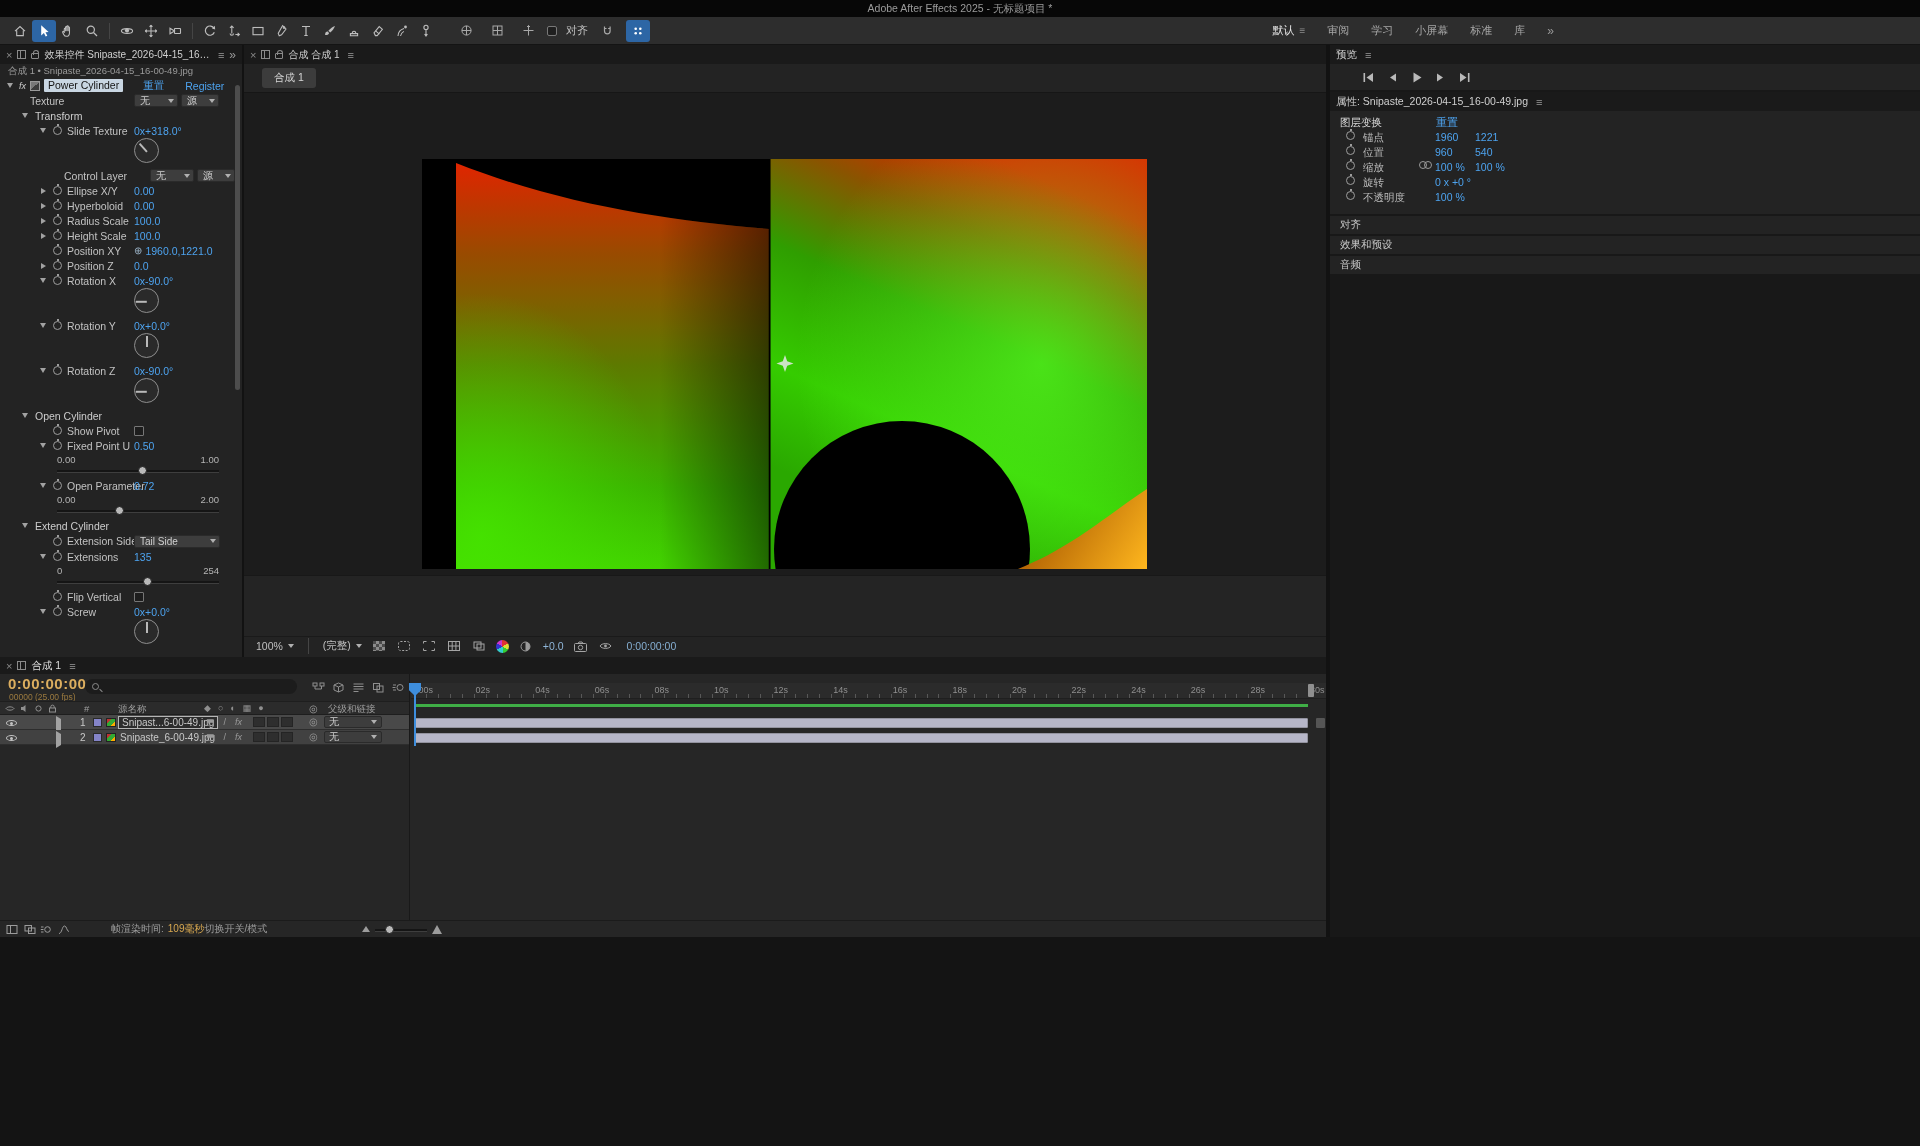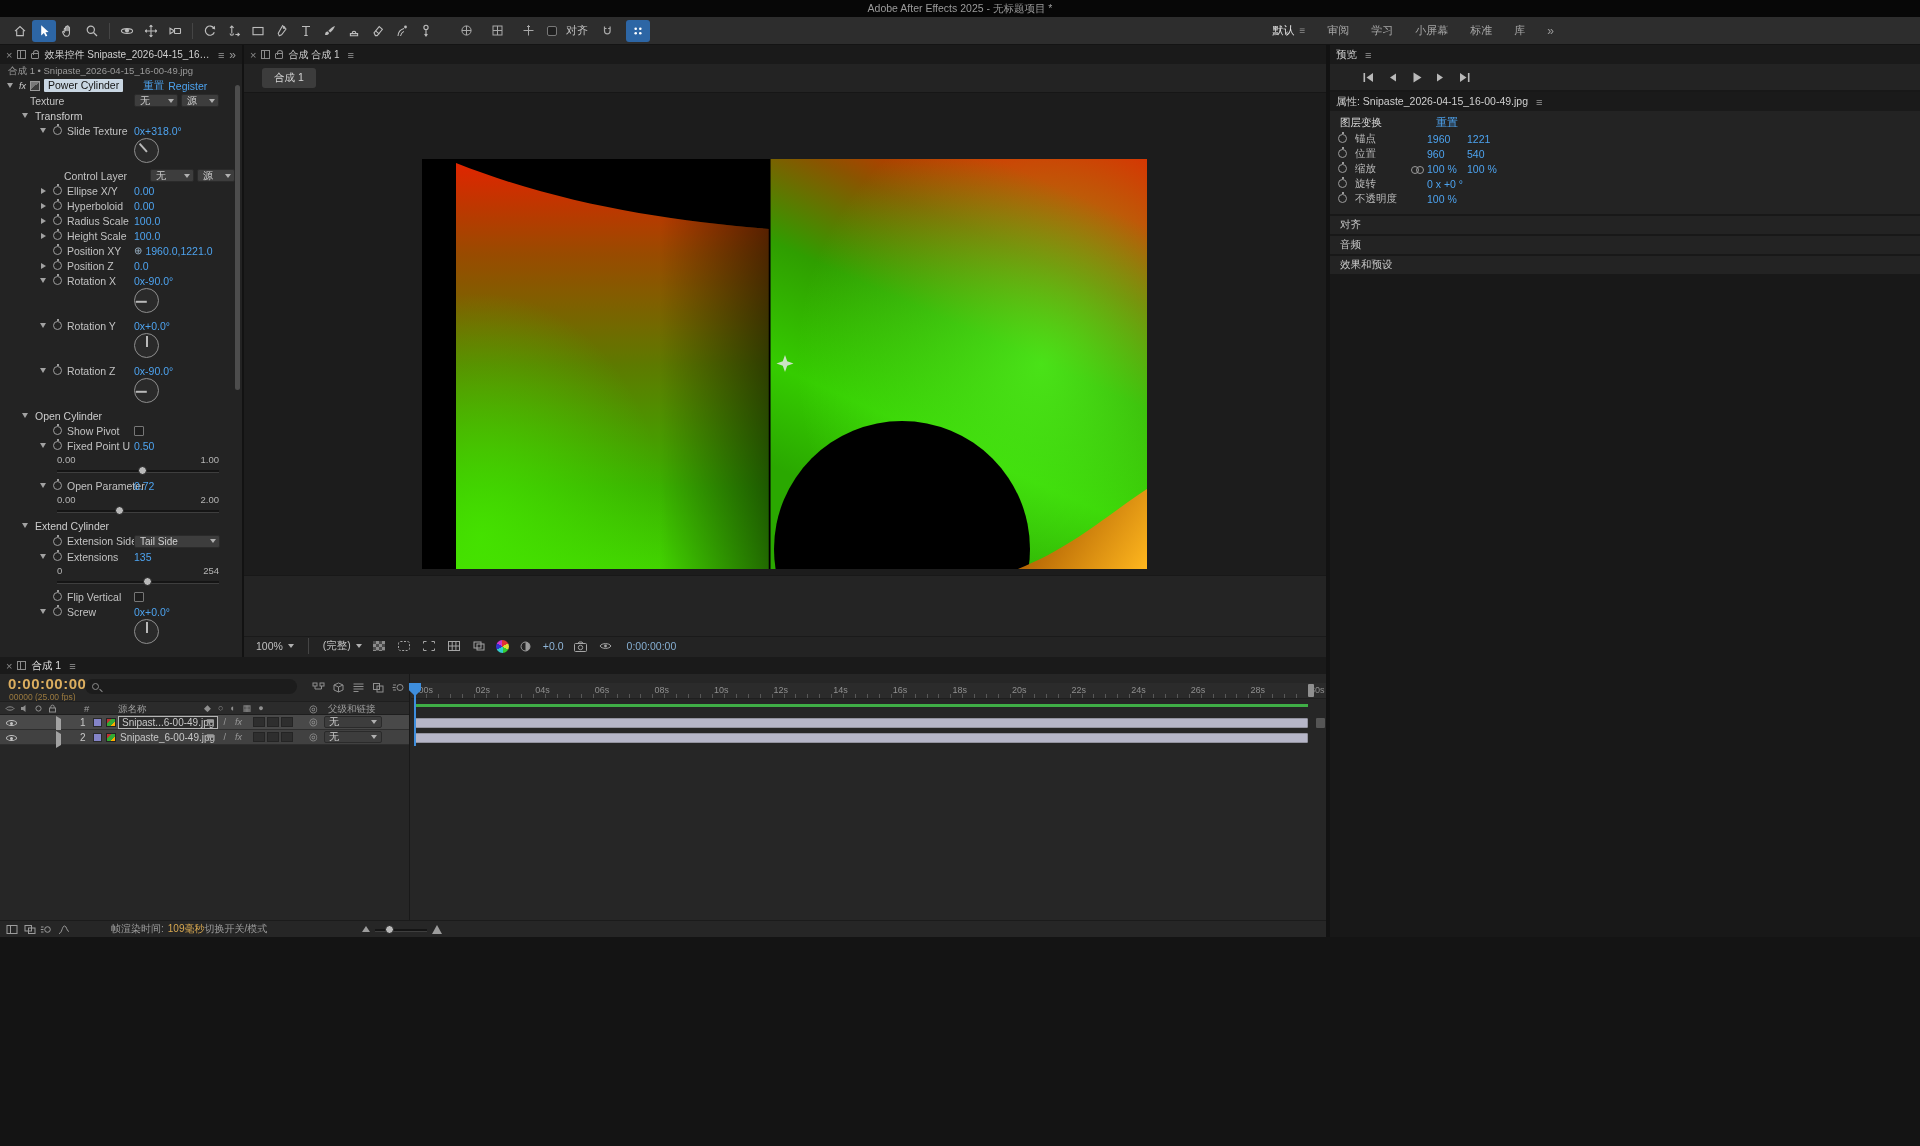--- a/index.html
+++ b/index.html
@@ -44,21 +44,21 @@
 .tw{width:0;height:0}
 .tw.d{border-left:3.5px solid transparent;border-right:3.5px solid transparent;border-top:5px solid #a2a2a2}
 .tw.r{border-top:3.5px solid transparent;border-bottom:3.5px solid transparent;border-left:5px solid #a2a2a2}
 .sw{width:9px;height:9px;border:1px solid #9d9d9d;border-radius:50%;flex:none;margin:0 5px;position:relative}
 .sw:before{content:"";position:absolute;left:2.5px;top:-3px;width:2px;height:2px;background:#9d9d9d}
 .val{color:#4da3ef;white-space:nowrap}
 .r-eff{padding-left:5px;gap:4px}
 .fxb{font-size:9px;font-style:italic;color:#cfcfcf}
 .effic{width:10px;height:10px;border:1px solid #9a9a9a;background:linear-gradient(135deg,#787878 0 50%,#3c3c3c 50%);flex:none}
 .effname{background:#c9d6e2;color:#141414;padding:0 4px;height:13px;line-height:13px;border-radius:1px;font-size:10.5px}
-.ml18{margin-left:16px}.ml12{margin-left:0}
+.ml18{margin-left:16px}.ml12{margin-left:17px}
 .r-tex{padding-left:30px}.r-tex .lbl{width:104px}
 .r-grp{padding-left:20px;gap:5px;color:#cdcdcd}
 .r-prop{padding-left:38px}
 .r-prop .lbl{width:67px;white-space:nowrap}
 .r-ctl{padding-left:64px}.r-ctl .lbl{width:86px}
 .xh{color:#9ab2c6;font-size:10px;margin-right:3px}
 .dialwrap{height:30px;display:flex;align-items:flex-start;padding-left:134px}
 .dial{width:25px;height:25px;border:1px solid #8e8e8e;border-radius:50%;position:relative;background:#2a2a2a}
 .dial i{position:absolute;left:11.2px;top:1.5px;width:1.6px;height:11px;background:#b9b9b9;transform-origin:50% 11px}
 .minmax{margin-left:57px;width:162px;height:12px;display:flex;justify-content:space-between;align-items:center;font-size:9.5px;color:#b5b5b5}
@@ -86,21 +86,21 @@
 .vtc{color:#85aed1;margin-left:4px}
 
 
 .right-dock{position:absolute;left:1330px;top:45px;width:590px;height:892px;background:#181818}
 .pgroup{margin-bottom:2px;background:#232323}
 .transport{height:26px;display:flex;align-items:center;gap:8px;padding-left:30px}
 .tbtn{width:16px;height:14px;display:flex;align-items:center;justify-content:center}
 .props{padding:3px 0 8px}
 .psec{height:17px;display:flex;align-items:center;padding-left:10px}
 .psec-title{color:#d8d8d8;font-size:10.5px;width:96px}
-.prow{height:15px;display:flex;align-items:center;padding-left:8px}
+.prow{height:15px;display:flex;align-items:flex-start;padding-left:16px}
 .prow .sw{margin:0 8px 0 0}
 .plabel{width:56px;color:#bdbdbd;font-size:10.5px;white-space:nowrap}
 .chainslot{width:16px;display:flex;align-items:center}
 .chain{width:11px;height:6px;position:relative}
 .chain:before,.chain:after{content:"";position:absolute;top:0;width:6px;height:6px;border:1px solid #9a9a9a;border-radius:50%}
 .chain:before{left:0}.chain:after{left:5px}
 .pval{width:40px;color:#4da3ef;font-size:10.5px;white-space:nowrap}
 .cbar{height:18px;background:#232323;margin-top:2px;display:flex;align-items:center;padding-left:10px;color:#c6c6c6;font-size:10.5px}
 
 
@@ -786,22 +786,22 @@
       <div class="prow">
         <span class="sw"></span>
         <span class="plabel">不透明度</span>
         <span class="chainslot"></span>
         <span class="pval">100 %</span>
       </div>
     </div>
   </div>
 
   <div class="cbar">对齐</div>
+  <div class="cbar">效果和预设</div>
   <div class="cbar">音频</div>
-  <div class="cbar">效果和预设</div>
 </div>
 
 <div class="timeline">
   <div class="panel-tabbar" style="height:17px">
     <span class="tab-close">×</span>
     <span class="mini-grid"></span>
     <span style="font-size:10.5px;color:#dedede">合成 1</span>
     <span class="hamb">≡</span>
   </div>
 

